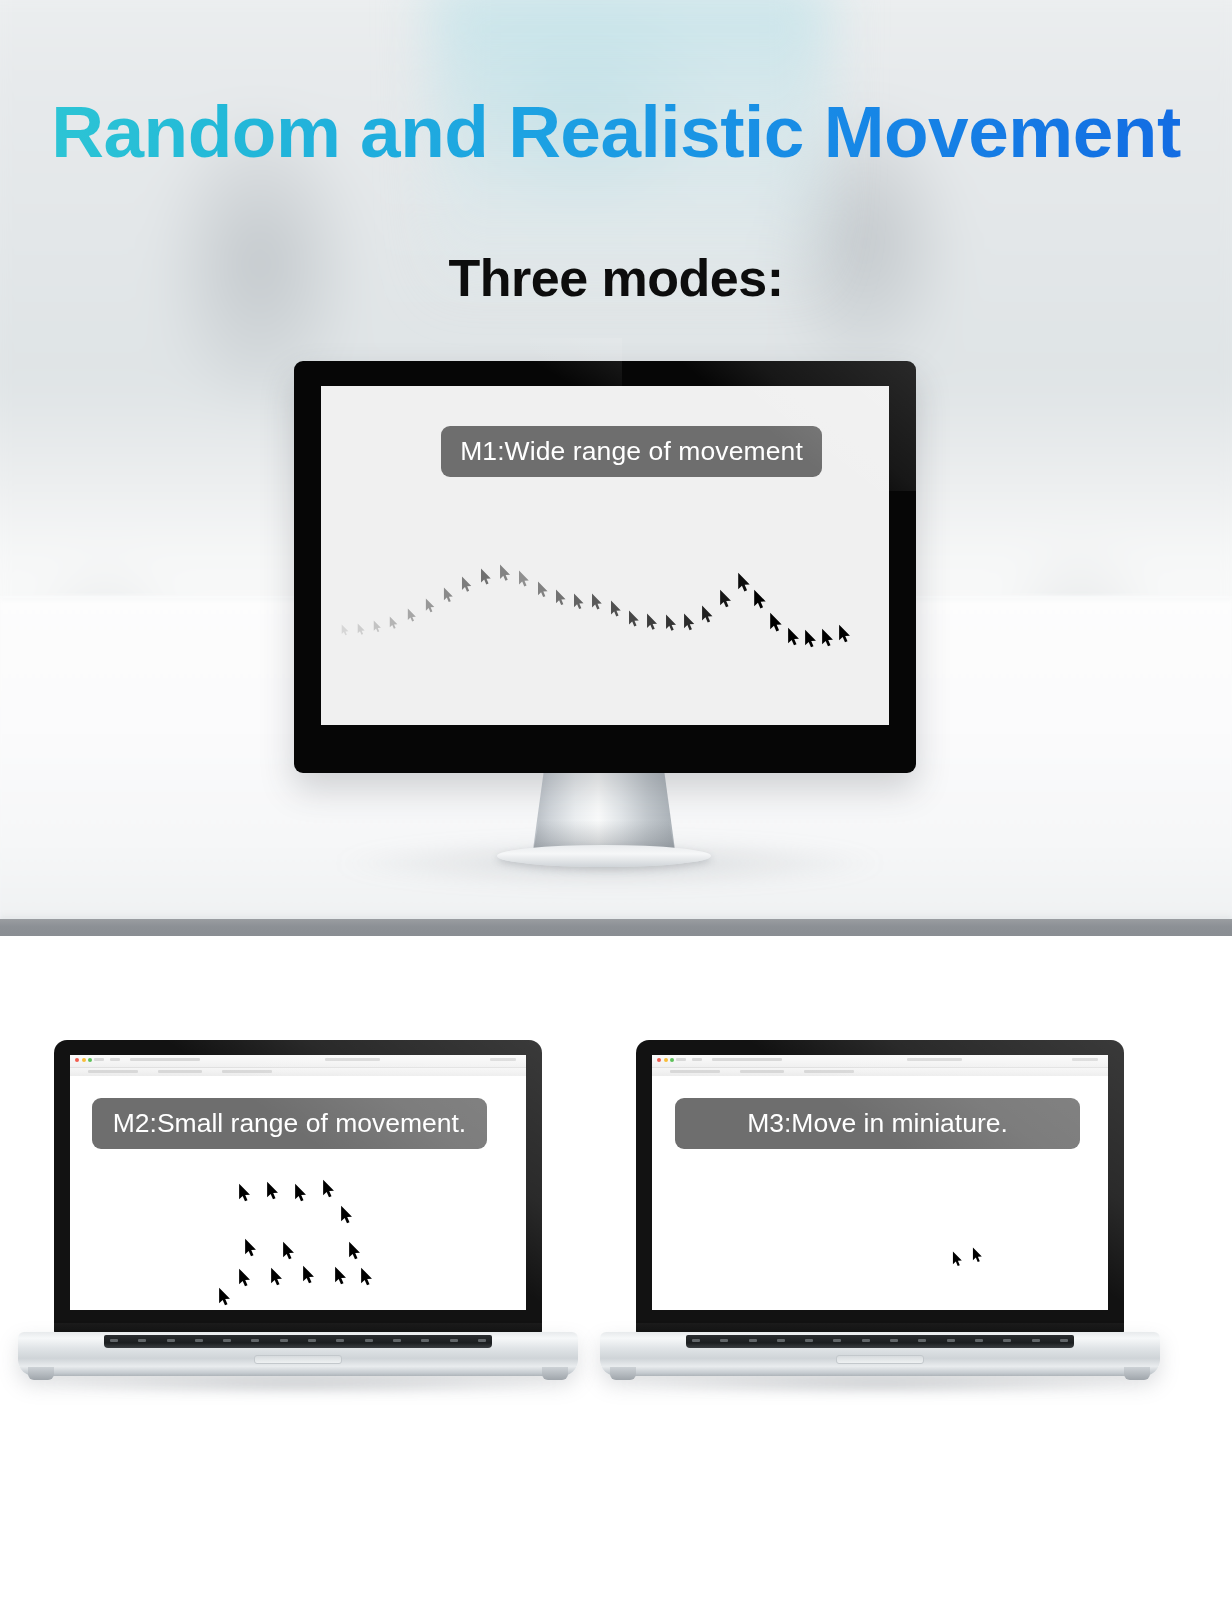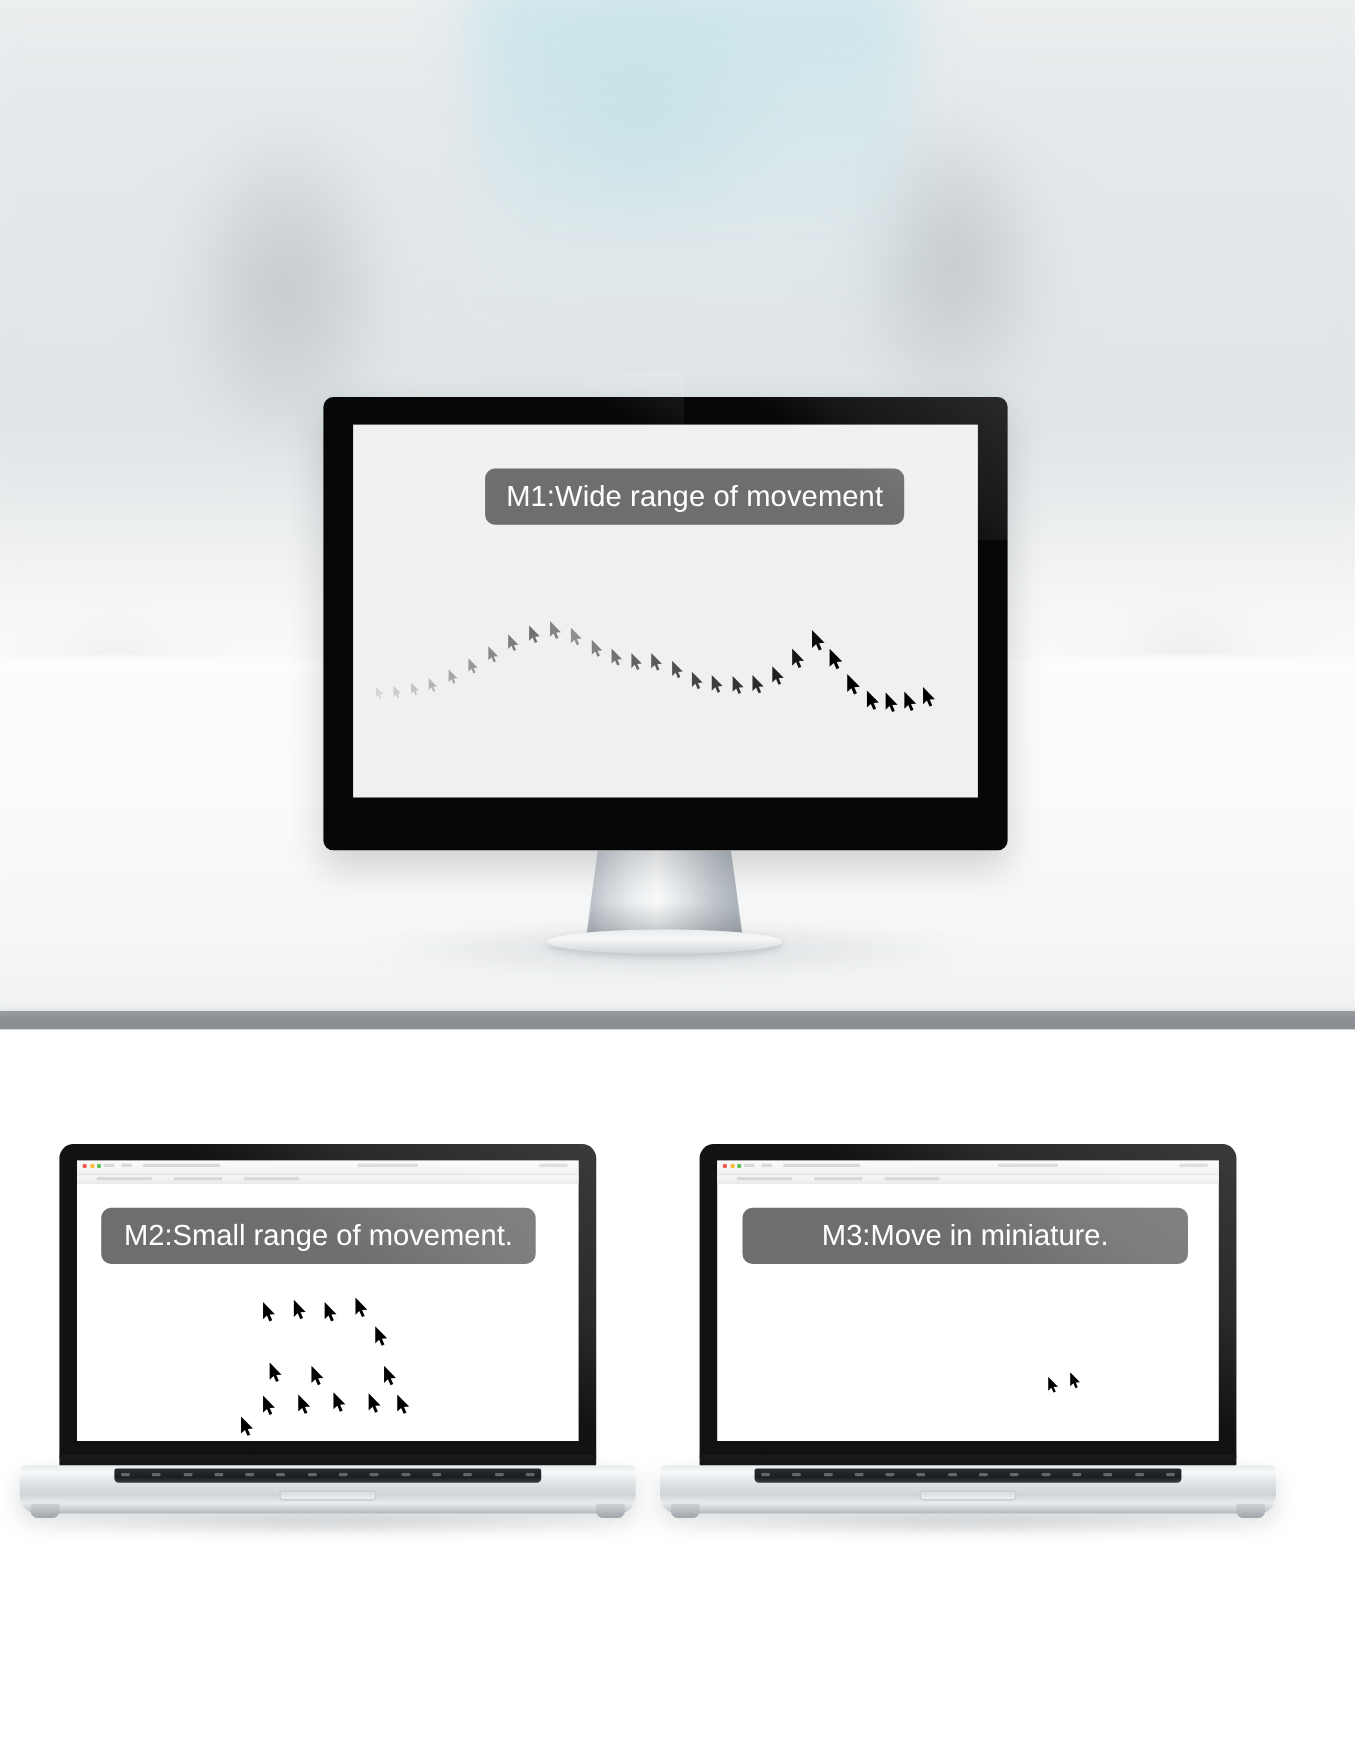--- a/index.html
+++ b/index.html
@@ -349,20 +349,22 @@
 <div id="page">
 
   <div class="hero">
     <div class="hero-bg"></div>
     <div class="hero-window"></div>
     <div class="hero-desk"></div>
     <div class="hero-desk-line"></div>
     <div class="hero-desk-edge-hl"></div>
     <div class="hero-desk-edge"></div>
 
+    <div class="title">Random and Realistic Movement</div>
+    <div class="subtitle">Three modes:</div>
 
     <div class="monitor-shadow"></div>
     <div class="monitor-stand"></div>
     <div class="monitor-stand-shade"></div>
     <div class="monitor-base"></div>
 
     <div class="monitor">
       <div class="monitor-bezel"></div>
       <div class="monitor-screen">
         <div class="pill pill-m1">M1:Wide range of movement</div>

